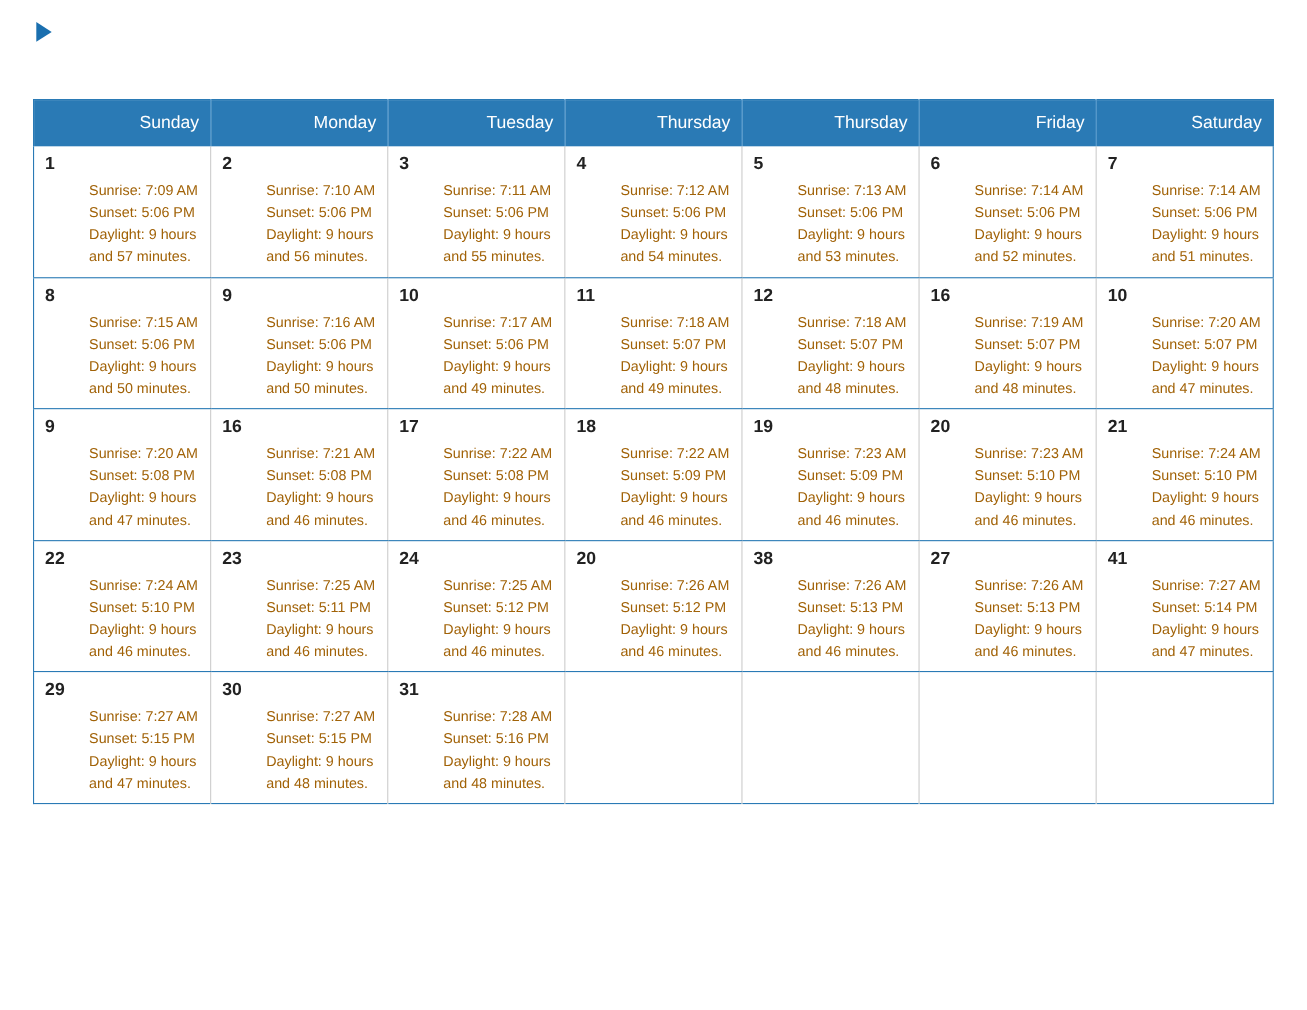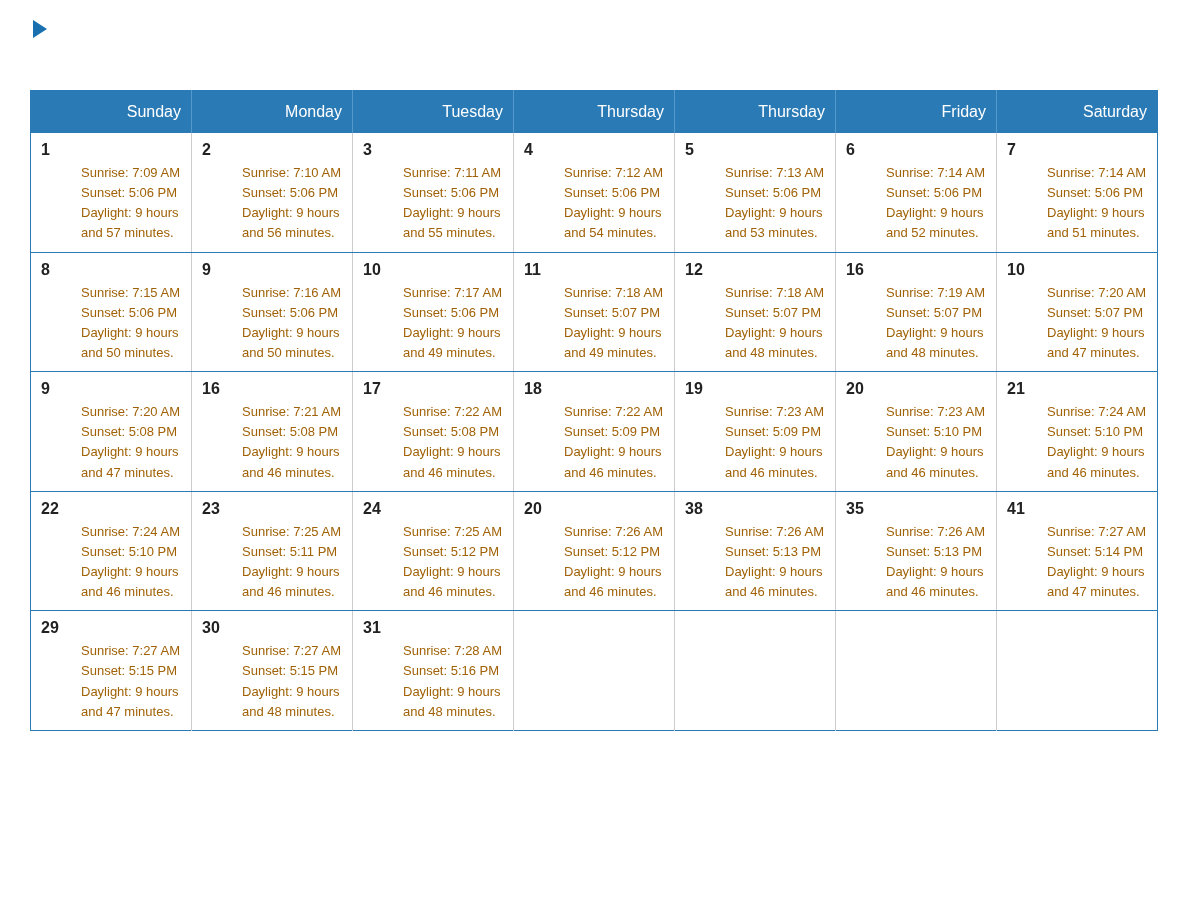--- a/index.html
+++ b/index.html
@@ -355,21 +355,21 @@
         </td>
         <td>
           <span class="day-number">38</span>
           <div class="day-info">
             Sunrise: 7:26 AM<br>
             Sunset: 5:13 PM<br>
             Daylight: 9 hours and 46 minutes.
           </div>
         </td>
         <td>
-          <span class="day-number">35</span>
+          <span class="day-number">27</span>
           <div class="day-info">
             Sunrise: 7:26 AM<br>
             Sunset: 5:13 PM<br>
             Daylight: 9 hours and 46 minutes.
           </div>
         </td>
         <td>
           <span class="day-number">41</span>
           <div class="day-info">
             Sunrise: 7:27 AM<br>

